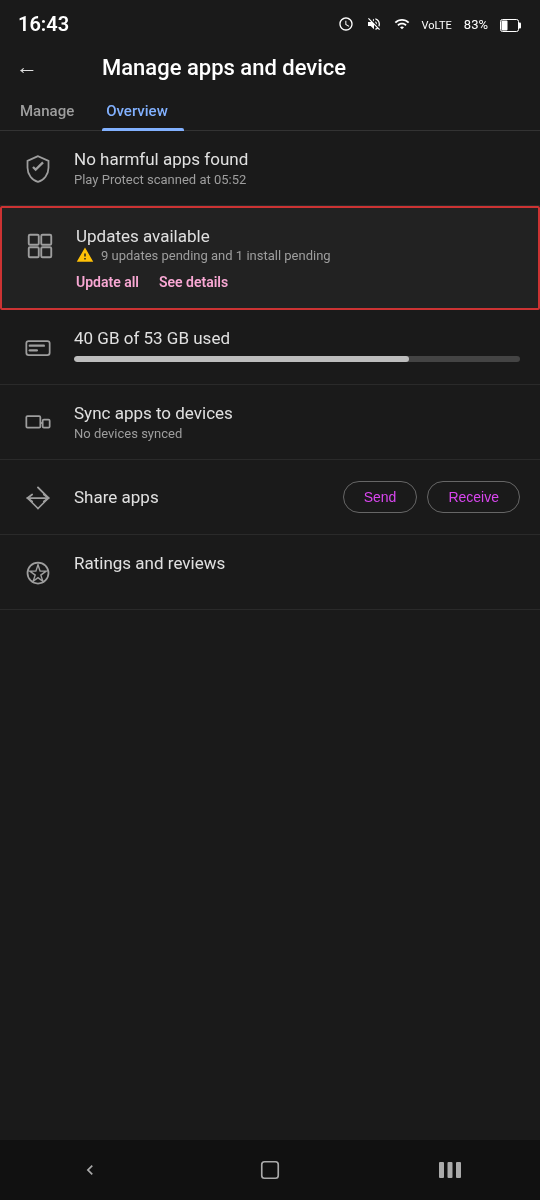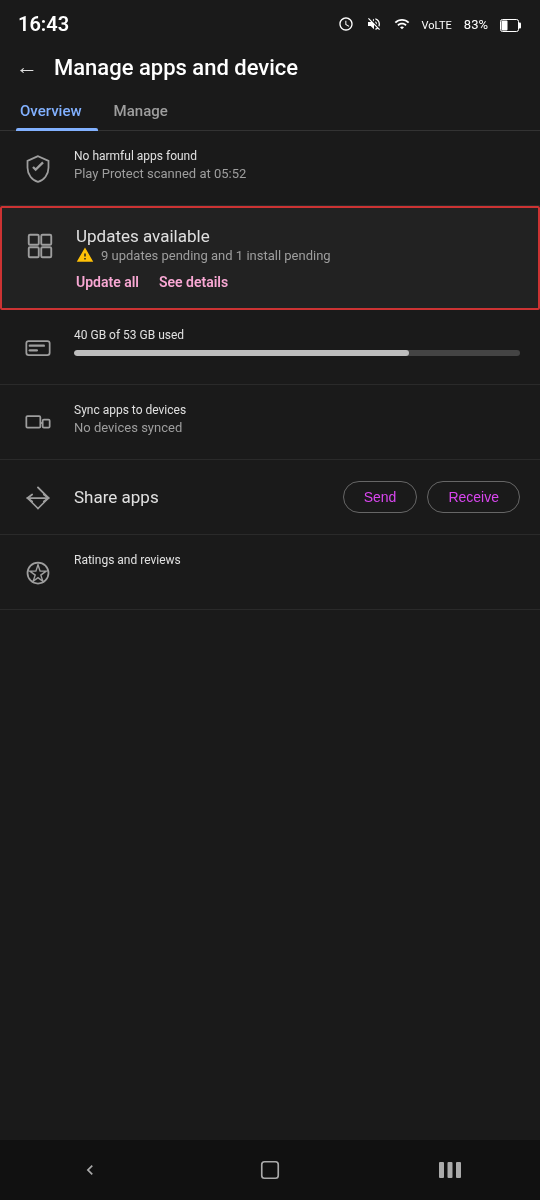--- a/index.html
+++ b/index.html
@@ -45,20 +45,21 @@
     }
     .back-icon {
       font-size: 22px;
       color: #e0e0e0;
       cursor: pointer;
     }
     .header-title {
       font-size: 22px;
       font-weight: 500;
       color: #ffffff;
+      margin-left: 48px;
     }
 
     
     .tabs {
       display: flex;
       padding: 0 16px;
       border-bottom: 1px solid #333;
       background: #1a1a1a;
     }
     .tab {
@@ -104,21 +105,21 @@
       display: flex;
       align-items: center;
       justify-content: center;
       flex-shrink: 0;
       margin-top: 2px;
     }
     .list-item-body {
       flex: 1;
     }
     .list-item-title {
-      font-size: 12px;
+      font-size: 17px;
       font-weight: 400;
       color: #e0e0e0;
       margin-bottom: 3px;
     }
     .list-item-subtitle {
       font-size: 13px;
       color: #9e9e9e;
     }
 
     
@@ -267,25 +268,25 @@
       </svg>
   </div>
 </div>
 
 <div class="header">
   <span class="back-icon">←</span>
   <span class="header-title">Manage apps and device</span>
 </div>
 
 <div class="tabs">
+  <div class="tab">
+    <span>Manage</span>
+  </div>
   <div class="tab active">
     <span>Overview</span>
-  </div>
-  <div class="tab">
-    <span>Manage</span>
   </div>
 </div>
 
 <div class="content">
 
   <div class="list-item">
     <div class="list-item-icon">
       <svg width="28" height="28" viewBox="0 0 24 24" fill="none">
         <path d="M12 1L3 5v6c0 5.55 3.84 10.74 9 12 5.16-1.26 9-6.45 9-12V5L12 1z" stroke="#9e9e9e" stroke-width="1.5" fill="none"></path>
         <polygon points="10,14 7,11 8.4,9.6 10,11.2 15.6,5.6 17,7" fill="#9e9e9e"></polygon>

